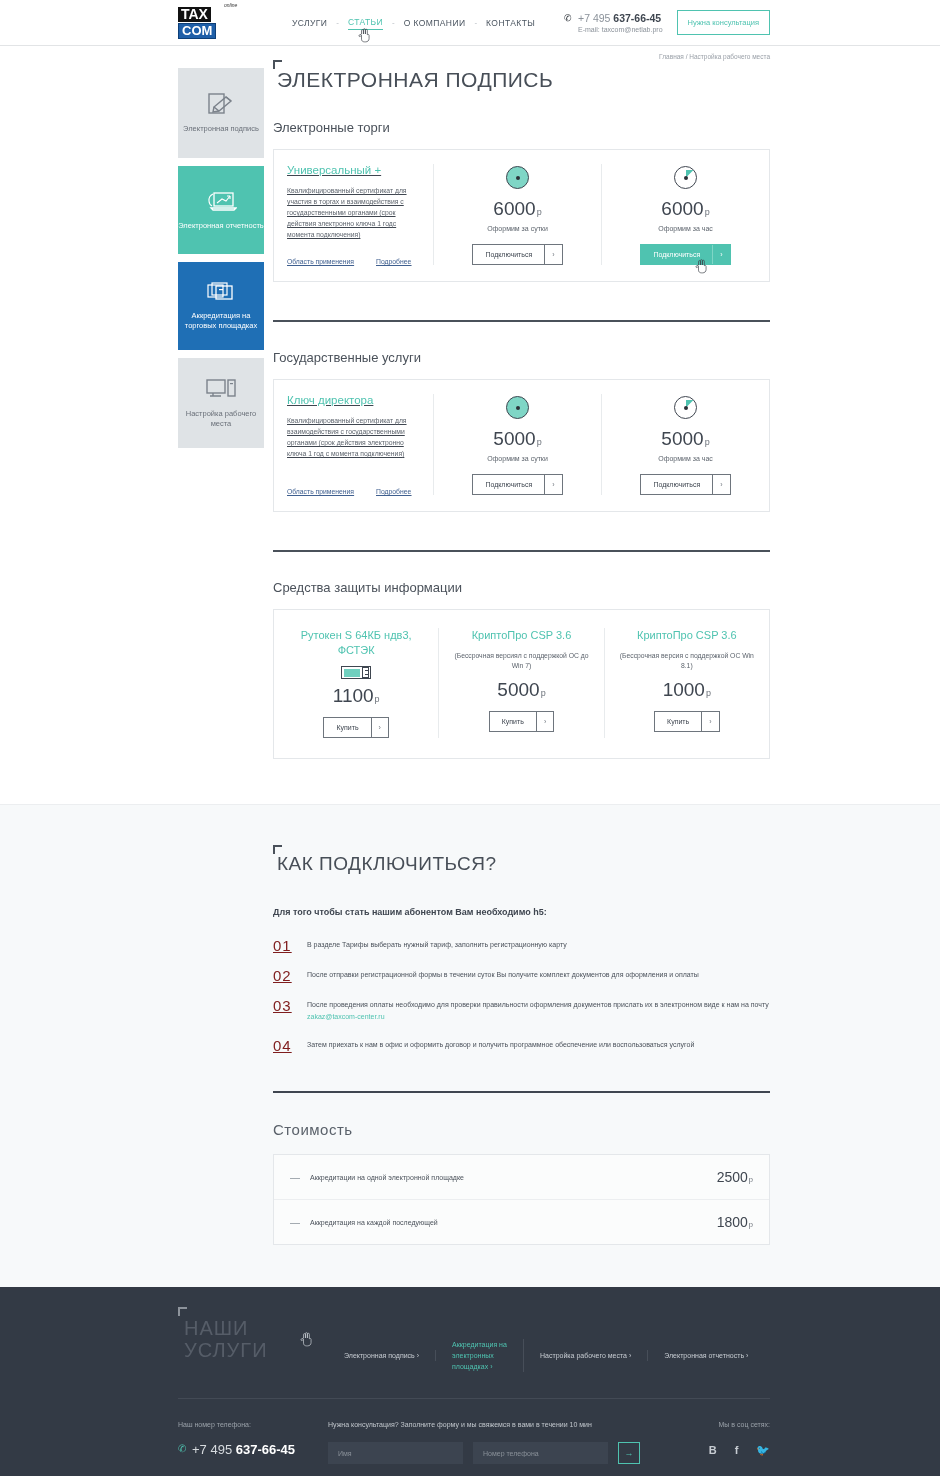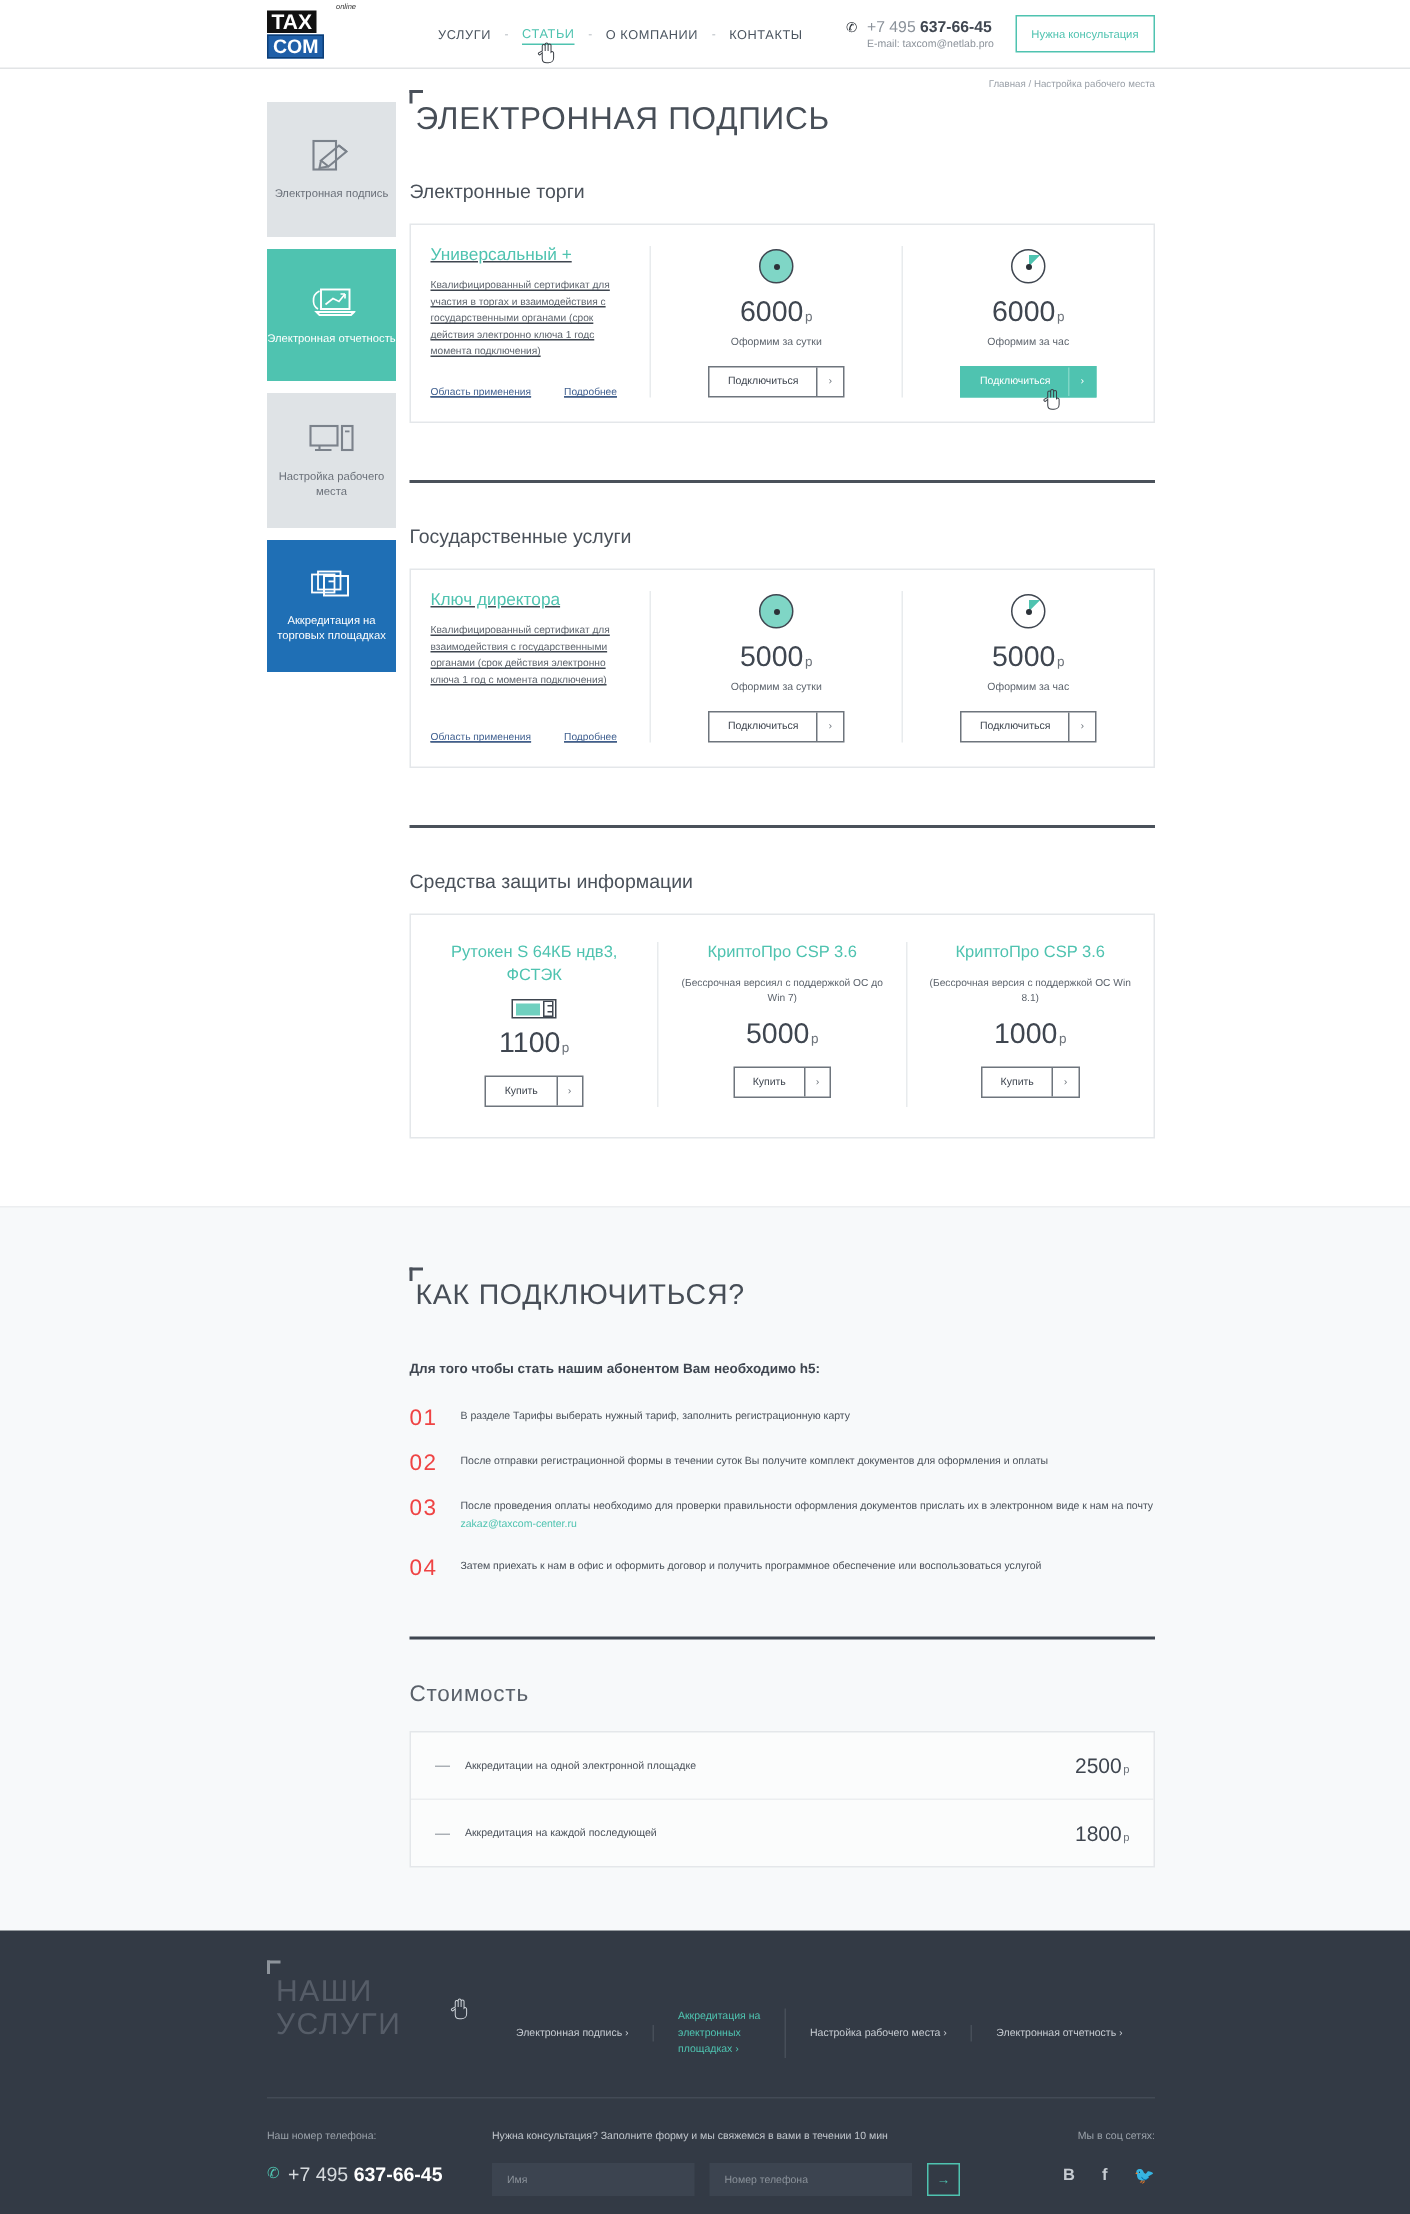--- a/index.html
+++ b/index.html
@@ -331,23 +331,24 @@
     margin-bottom: 22px;
   }
   .step {
     display: flex;
     margin-bottom: 16px;
     align-items: flex-start;
   }
   .step .num {
     flex: 0 0 34px;
     font-size: 15px;
-    color: #ef4444;
+    color: #7f1d1d;
     letter-spacing: 1px;
     line-height: 14px;
+    text-decoration: underline;
   }
   .step .txt {
     font-size: 7px;
     line-height: 12px;
     color: #4a515a;
   }
   .step .txt a { color: #4fc3b0; text-decoration: none; }
 
   .h2b {
     font-size: 15px;
@@ -519,42 +520,42 @@
               <rect x="9" y="4" width="19" height="13" fill="none" stroke="#ffffff" stroke-width="1.3"></rect>
               <path d="M6 19 h25 l-2 2 H8 Z" fill="none" stroke="#ffffff" stroke-width="1.3"></path>
               <path d="M12 14 L17 10 L21 12 L25 7" fill="none" stroke="#ffffff" stroke-width="1.1"></path>
               <path d="M25 7 l0 3 m0-3 l-3 0" stroke="#ffffff" stroke-width="1.1" fill="none"></path>
               <path d="M8 5 a7 7 0 0 0 -4 7 a6 6 0 0 0 3 5" fill="none" stroke="#ffffff" stroke-width="1.1"></path>
             </svg>
           </div>
           <div class="lbl">Электронная отчетность</div>
         </div>
 
+        <div class="side-item blue">
+          <div class="ico">
+            <svg width="28" height="22" viewBox="0 0 28 22">
+              <rect x="1" y="4" width="15" height="12" fill="none" stroke="#ffffff" stroke-width="1.2"></rect>
+              <rect x="5" y="2" width="15" height="12" fill="none" stroke="#ffffff" stroke-width="1.2"></rect>
+              <rect x="9" y="5" width="16" height="13" fill="none" stroke="#ffffff" stroke-width="1.3"></rect>
+              <rect x="12" y="8" width="4" height="1.2" fill="#ffffff"></rect>
+            </svg>
+          </div>
+          <div class="lbl">Аккредитация на торговых площадках</div>
+        </div>
+
         <div class="side-item">
           <div class="ico">
             <svg width="32" height="24" viewBox="0 0 32 24">
               <rect x="2" y="3" width="18" height="13" fill="none" stroke="#7b828b" stroke-width="1.4"></rect>
               <path d="M8 16 v3 m-3 0 h11" stroke="#7b828b" stroke-width="1.4" fill="none"></path>
               <rect x="23" y="3" width="7" height="16" fill="none" stroke="#7b828b" stroke-width="1.4"></rect>
               <rect x="25" y="6" width="3" height="1.2" fill="#7b828b"></rect>
             </svg>
           </div>
           <div class="lbl">Настройка рабочего места</div>
-        </div>
-
-        <div class="side-item blue">
-          <div class="ico">
-            <svg width="28" height="22" viewBox="0 0 28 22">
-              <rect x="1" y="4" width="15" height="12" fill="none" stroke="#ffffff" stroke-width="1.2"></rect>
-              <rect x="5" y="2" width="15" height="12" fill="none" stroke="#ffffff" stroke-width="1.2"></rect>
-              <rect x="9" y="5" width="16" height="13" fill="none" stroke="#ffffff" stroke-width="1.3"></rect>
-              <rect x="12" y="8" width="4" height="1.2" fill="#ffffff"></rect>
-            </svg>
-          </div>
-          <div class="lbl">Аккредитация на торговых площадках</div>
         </div>
       </div>
 
       <div class="main">
 
         <div class="breadcrumb">Главная / Настройка рабочего места</div>
 
         <h1 class="h1">
           <span class="corner"></span>
           <span>ЭЛЕКТРОННАЯ ПОДПИСЬ</span>

